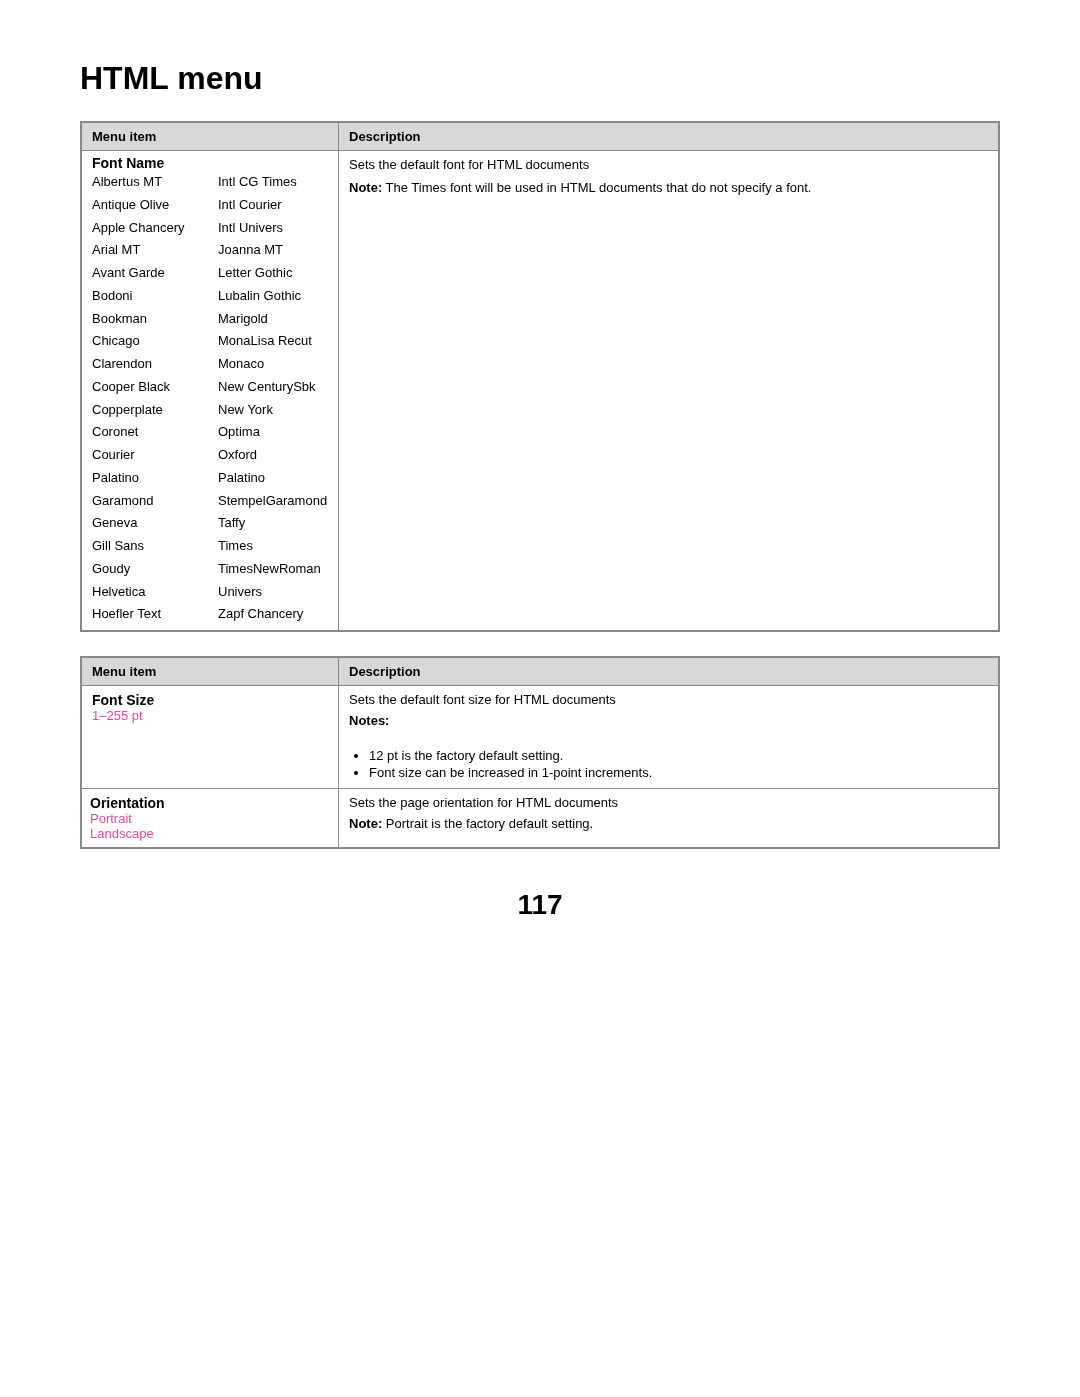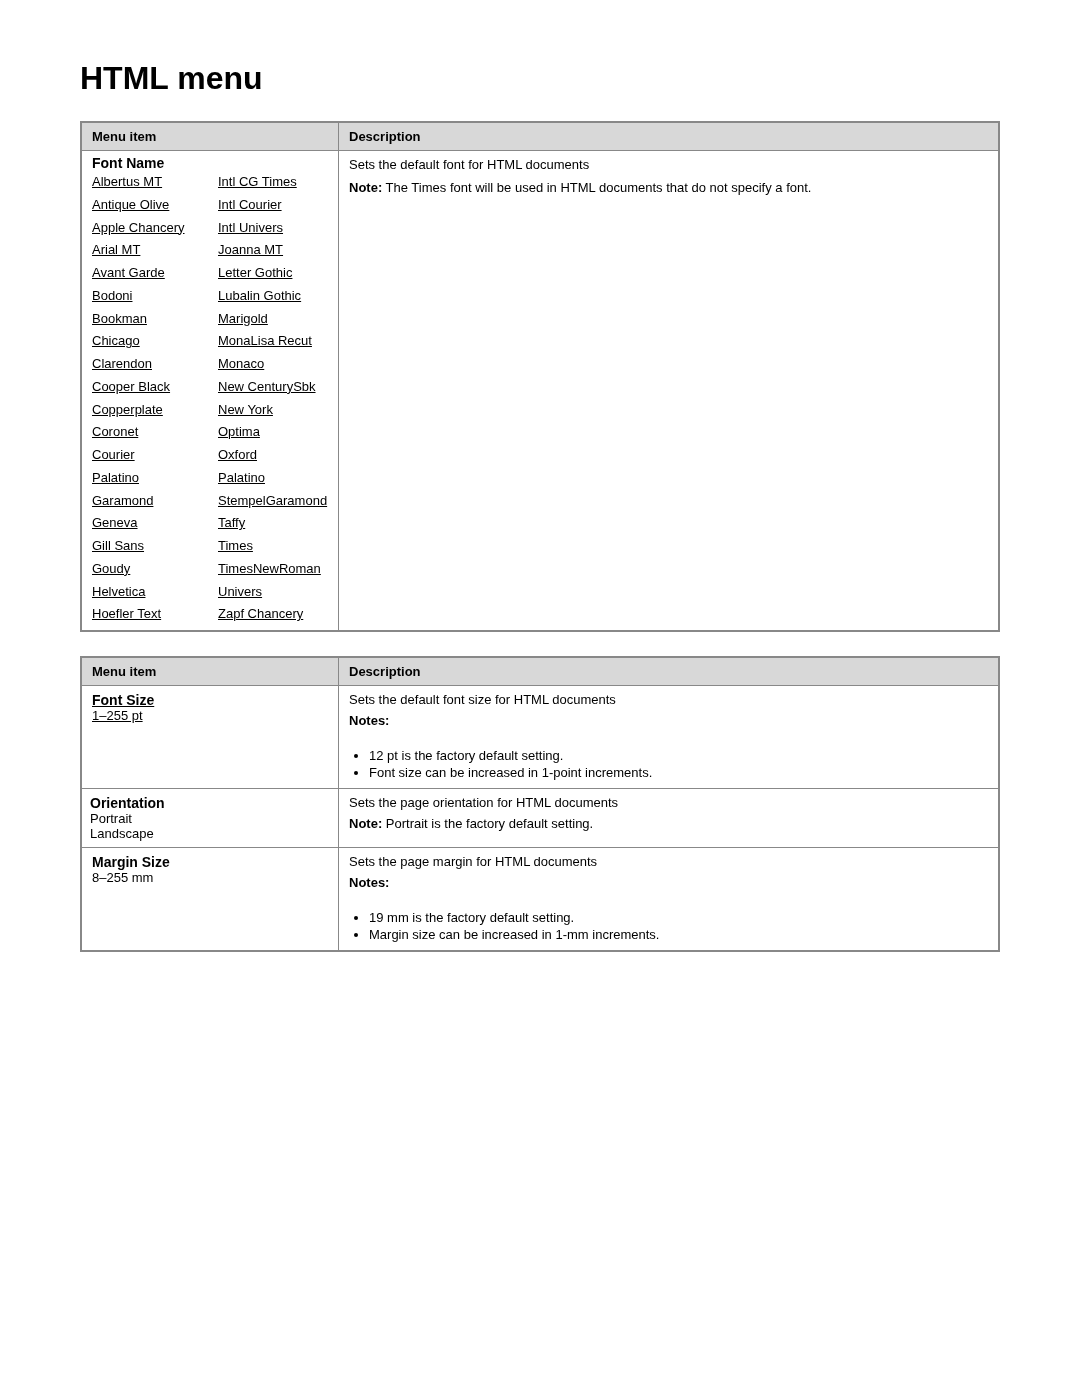--- a/index.html
+++ b/index.html
@@ -38,33 +38,33 @@
     tbody tr td {
       border: 1px solid #888;
       padding: 4px 10px;
       vertical-align: top;
       font-size: 13px;
     }
     .col-menu { width: 257px; }
     .font-name-header { font-weight: bold; font-size: 14px; }
     .font-list-cell { padding-top: 4px; }
     .section-header { font-weight: bold; font-size: 14px; }
-    .sub-item { padding-left: 0; color: #000000; }
+    .sub-item { padding-left: 0; color: #ec4899; }
     .note-bold { font-weight: bold; }
     .notes-label { font-weight: bold; margin-bottom: 4px; }
     .bullet-list { list-style: disc; padding-left: 20px; margin-top: 20px; }
     .bullet-list li { margin-bottom: 2px; }
     .footer {
       text-align: center;
       margin-top: 40px;
     }
     .footer-sub { font-size: 14px; }
     .footer-page { font-size: 28px; font-weight: bold; }
     .desc-cell { padding: 6px 10px; }
-    .two-col-fonts { display: flex; gap: 16px; text-decoration: underline; }
+    .two-col-fonts { display: flex; gap: 16px; }
     .font-left, .font-right { flex: 1; }
     .font-left div, .font-right div { line-height: 1.75; font-size: 13px; }
   </style>
 </head>
 <body>
 
 <h1>HTML menu</h1>
 
 <div class="table-wrapper">
   <table>
@@ -139,21 +139,21 @@
 <div class="table-wrapper">
   <table>
     <thead>
       <tr>
         <th class="col-menu">Menu item</th>
         <th>Description</th>
       </tr>
     </thead>
     <tbody id="table2-body">
     <tr>
-          <td style="vertical-align: top; padding: 6px 10px; text-decoration: underline;">
+          <td style="vertical-align: top; padding: 6px 10px;">
             <div class="section-header">Font Size</div>
             <div class="sub-item">1–255 pt</div>
           </td>
           <td style="padding: 6px 10px; vertical-align: top;">
             <div>Sets the default font size for HTML documents</div>
             <div class="notes-label" style="margin-top: 6px;">Notes:</div>
             <ul class="bullet-list">
               <li>12 pt is the factory default setting.</li>
               <li>Font size can be increased in 1-point increments.</li>
             </ul>
@@ -163,32 +163,19 @@
           <td style="vertical-align: top; padding: 6px 8px;">
             <div class="section-header">Orientation</div>
             <div class="sub-item">Portrait</div>
             <div class="sub-item">Landscape</div>
           </td>
           <td style="padding: 6px 10px; vertical-align: top;">
             <div>Sets the page orientation for HTML documents</div>
             <div style="margin-top: 6px;"><span class="note-bold">Note:</span> Portrait is the factory default setting.</div>
           </td>
         </tr>
-        <tr>
-          <td style="vertical-align: top; padding: 6px 10px;">
-            <div class="section-header">Margin Size</div>
-            <div class="sub-item">8–255 mm</div>
-          </td>
-          <td style="padding: 6px 10px; vertical-align: top;">
-            <div>Sets the page margin for HTML documents</div>
-            <div class="notes-label" style="margin-top: 6px;">Notes:</div>
-            <ul class="bullet-list">
-              <li>19 mm is the factory default setting.</li>
-              <li>Margin size can be increased in 1-mm increments.</li>
-            </ul>
-          </td>
-        </tr>
       </tbody>
   </table>
 </div>
 
 <div class="footer">
+  <div class="footer-page">117</div>
 </div>
 
 </body></html>

